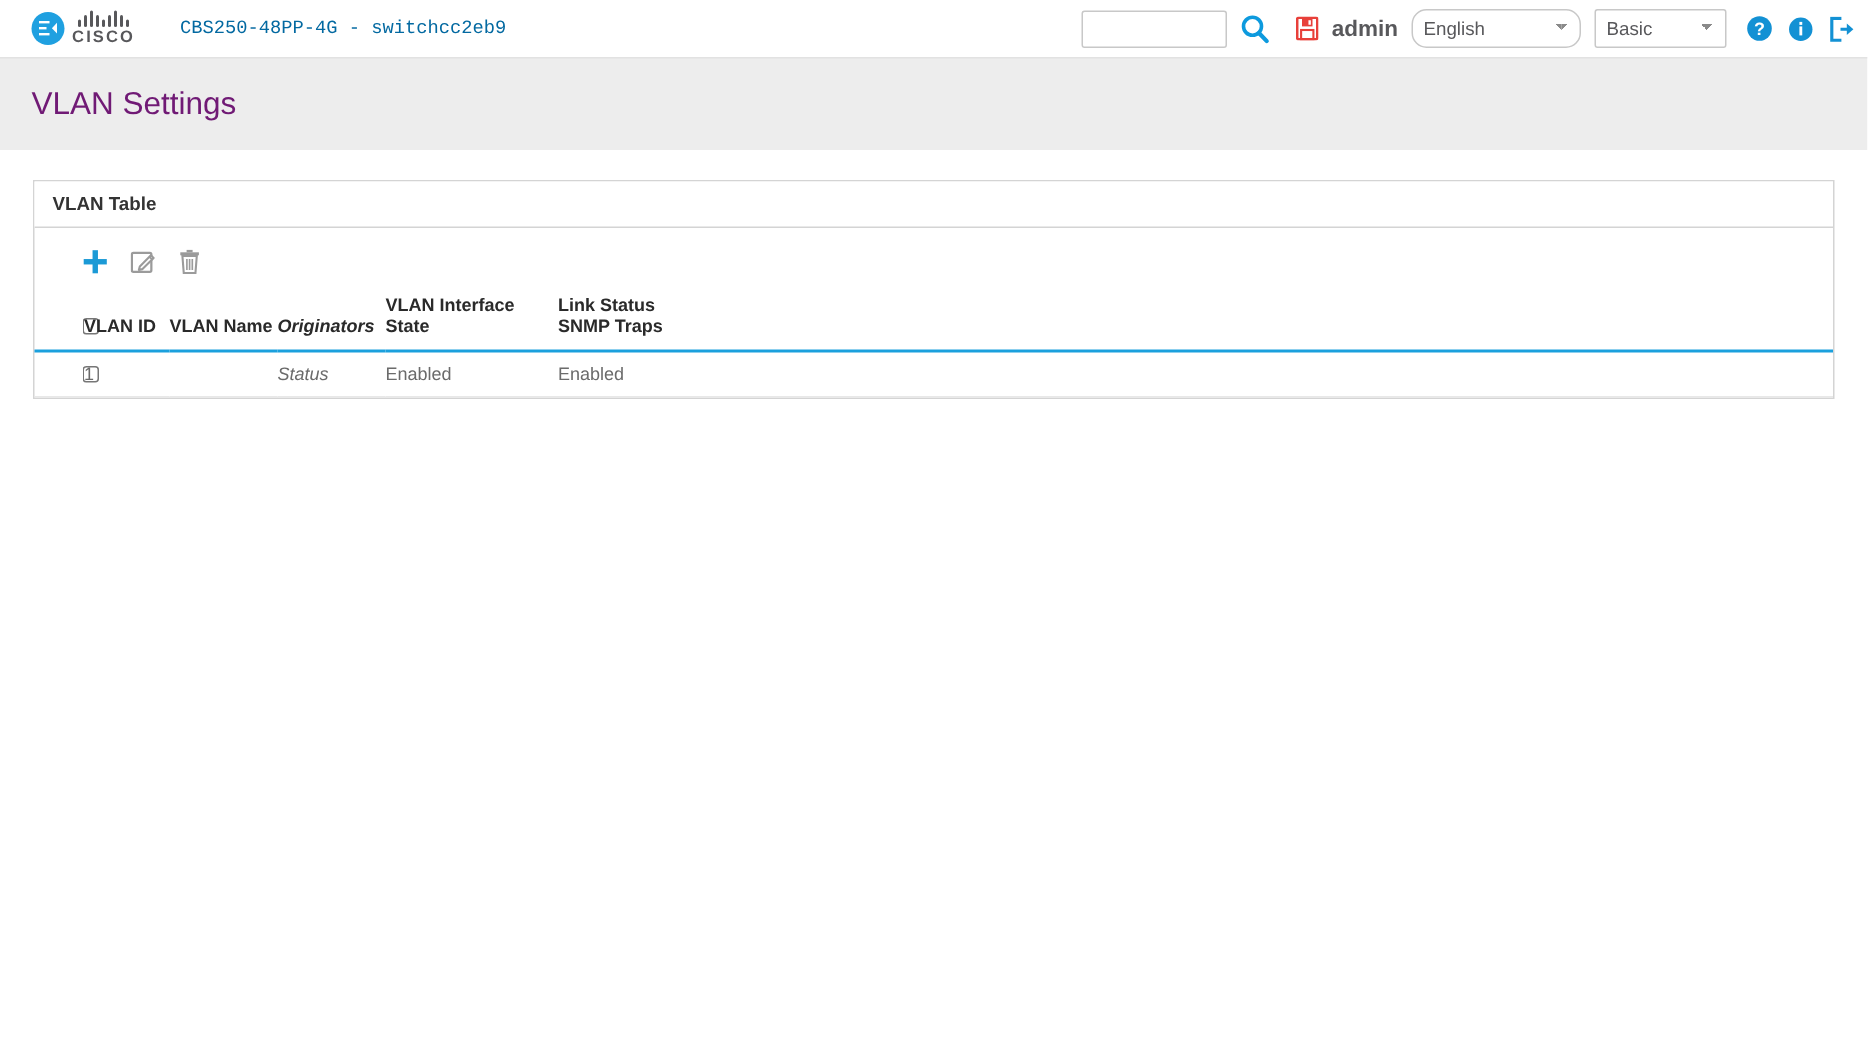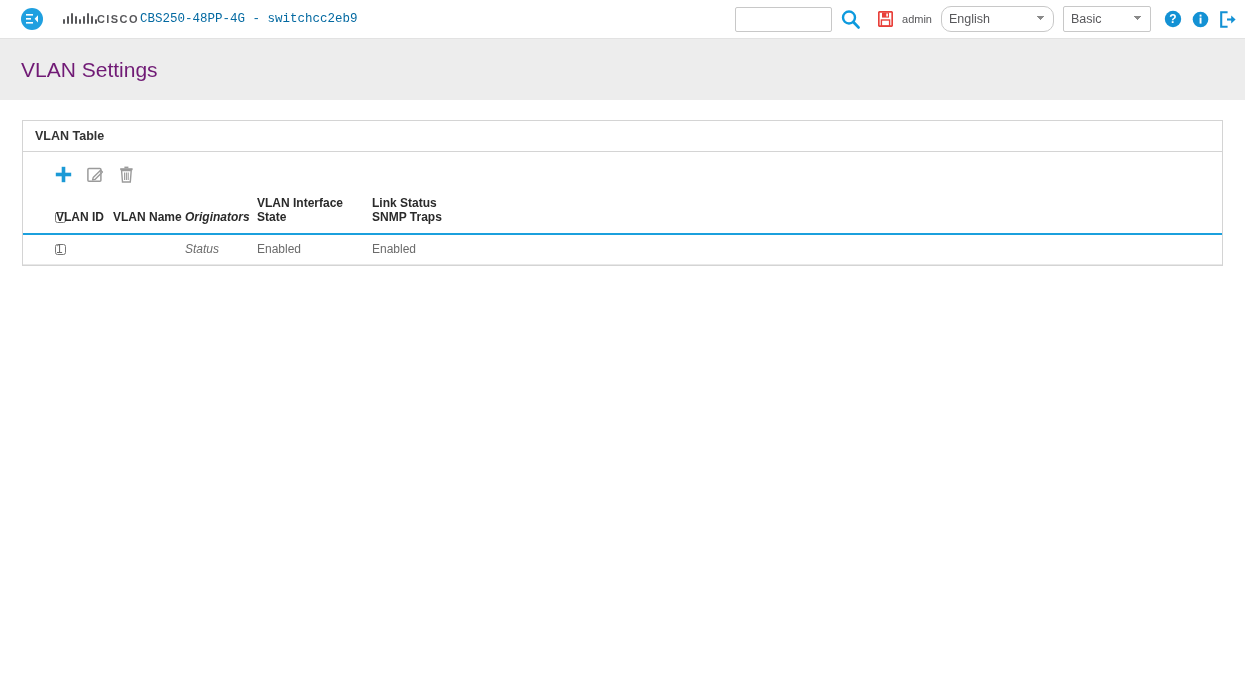--- a/index.html
+++ b/index.html
@@ -25,24 +25,23 @@
     border-radius: 50%;
     background: #1fa0e0;
     margin-left: 21px;
     display: flex; align-items: center; justify-content: center;
     cursor: pointer;
     flex: 0 0 auto;
   }
   .nav-toggle svg { display:block; }
 
   .cisco-logo {
-    margin-left: 20px;
     width: 52px;
     display: flex;
-    flex-direction: row;
+    flex-direction: column;
     align-items: center;
     flex: 0 0 auto;
   }
   .cisco-bars { display: flex; align-items: flex-end; height: 11px; gap: 2px; }
   .cisco-bars i { display:block; width: 2px; background: #58585b; border-radius: 1px; }
   .cisco-word {
     font-size: 11px;
     letter-spacing: 1.4px;
     color: #58585b;
     font-weight: 600;
@@ -80,23 +79,23 @@
   }
   .icon-btn {
     display: flex; align-items: center; justify-content: center;
     cursor: pointer;
     background: none; border: none;
   }
   .search-icon { margin-left: 8px; }
   .save-icon   { margin-left: 17px; }
   .admin-label {
     margin-left: 9px;
-    font-size: 11px;
+    font-size: 15px;
     color: #58585b;
-    font-weight: 400;
+    font-weight: 700;
   }
   .sel {
     margin-left: 9px;
     height: 26px;
     border: 1px solid #c8c8c8;
     border-radius: 2px;
     background: #fff;
     font-size: 12.5px;
     color: #58585b;
     padding: 0 22px 0 7px;

